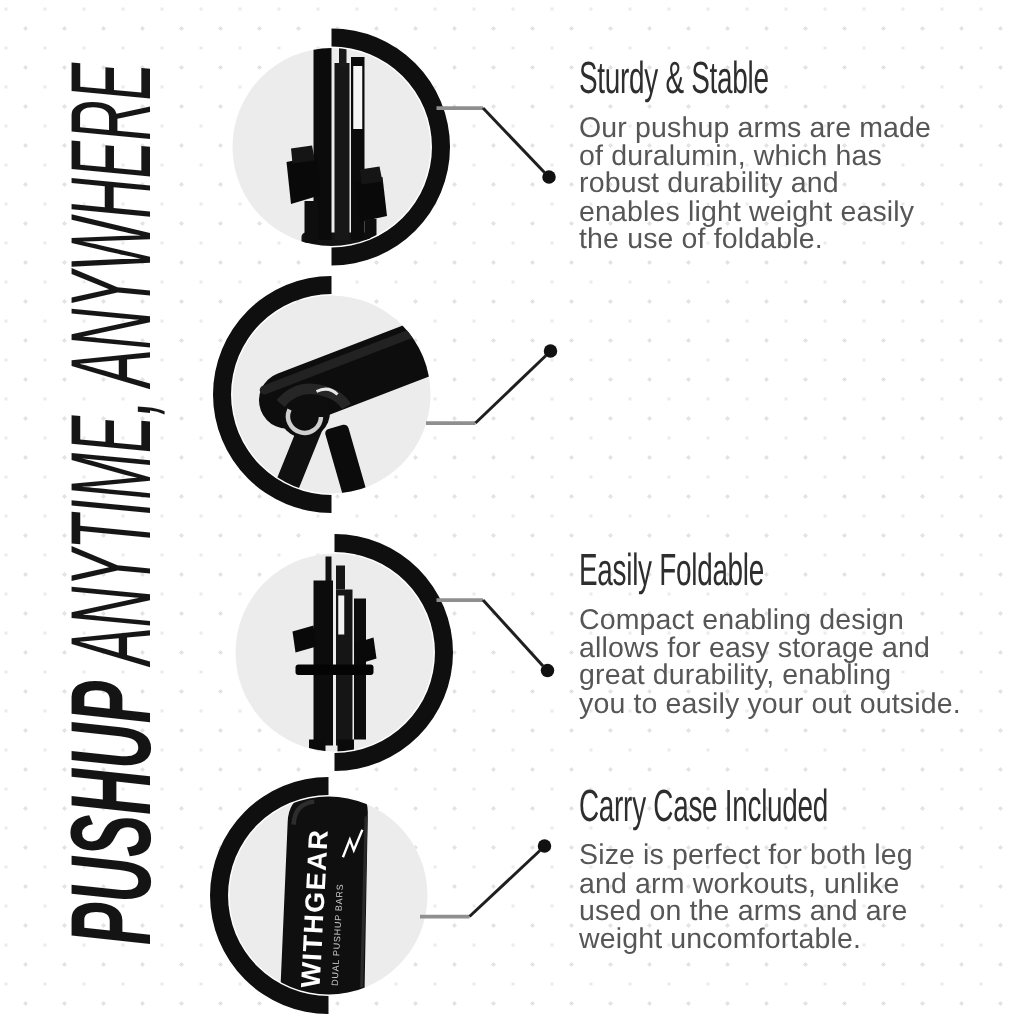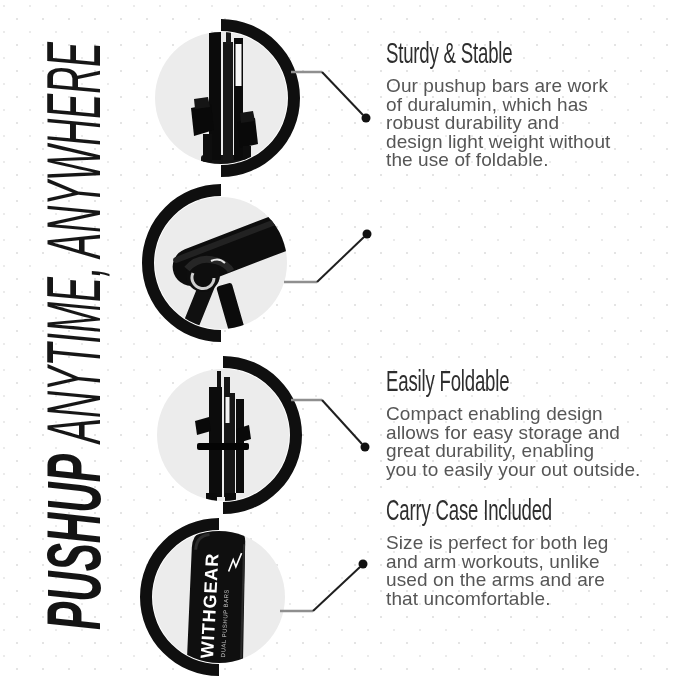--- a/index.html
+++ b/index.html
@@ -25,21 +25,21 @@
     letter-spacing:-0.3px;white-space:nowrap;
     transform:scaleX(0.62);transform-origin:0 50%;
     font-family:"Liberation Sans",sans-serif;
   }
   .fdesc{
     margin:7px 0 0 0;
     font-size:19px;line-height:18.6px;color:#565656;
     letter-spacing:0.1px;
   }
   .fdesc div{white-space:nowrap;}
-  .f1{top:36px}.f2{top:192px}.f3{top:364px}.f4{top:493px}
+  .f1{top:36px}.f2{top:192px}.f3{top:364px}.f4{top:521px}
 </style>
 </head>
 <body>
 
 <div class="canvas">
 
   <svg class="headline-svg" width="130" height="676" viewBox="0 0 130 676">
     <text transform="translate(100 630) rotate(-90)" font-family="Liberation Sans, sans-serif" font-size="76" font-weight="bold" font-style="italic" fill="#141414" textLength="176" lengthAdjust="spacingAndGlyphs">PUSHUP</text>
     <text transform="translate(100 443) rotate(-90)" font-family="Liberation Sans, sans-serif" font-size="76" font-weight="400" font-style="italic" fill="#161616" textLength="401" lengthAdjust="spacingAndGlyphs">ANYTIME, ANYWHERE</text>
   </svg>
@@ -167,24 +167,24 @@
     <g>
       <path d="M280 611 L313 611" stroke="#8f8f8f" stroke-width="2.5" fill="none"></path>
       <path d="M313 611 L360 567" stroke="#1f1f1f" stroke-width="2" fill="none"></path>
       <circle cx="363" cy="564" r="4.5" fill="#111111"></circle>
     </g>
   </svg>
 
   <div class="feature f1">
     <h2 class="ftitle">Sturdy &amp; Stable</h2>
     <div class="fdesc">
-        <div>Our pushup bars are work</div>
+        <div>Our pushup arms are made</div>
         <div>of duralumin, which has</div>
         <div>robust durability and</div>
-        <div>design light weight without</div>
+        <div>enables light weight easily</div>
         <div>the use of foldable.</div>
       </div>
   </div>
 
 
   <div class="feature f3">
     <h2 class="ftitle">Easily Foldable</h2>
     <div class="fdesc">
         <div>Compact enabling design</div>
         <div>allows for easy storage and</div>
@@ -192,17 +192,17 @@
         <div>you to easily your out outside.</div>
       </div>
   </div>
 
   <div class="feature f4">
     <h2 class="ftitle">Carry Case Included</h2>
     <div class="fdesc">
         <div>Size is perfect for both leg</div>
         <div>and arm workouts, unlike</div>
         <div>used on the arms and are</div>
-        <div>that uncomfortable.</div>
+        <div>weight uncomfortable.</div>
       </div>
   </div>
 
 </div>
 
 </body></html>

